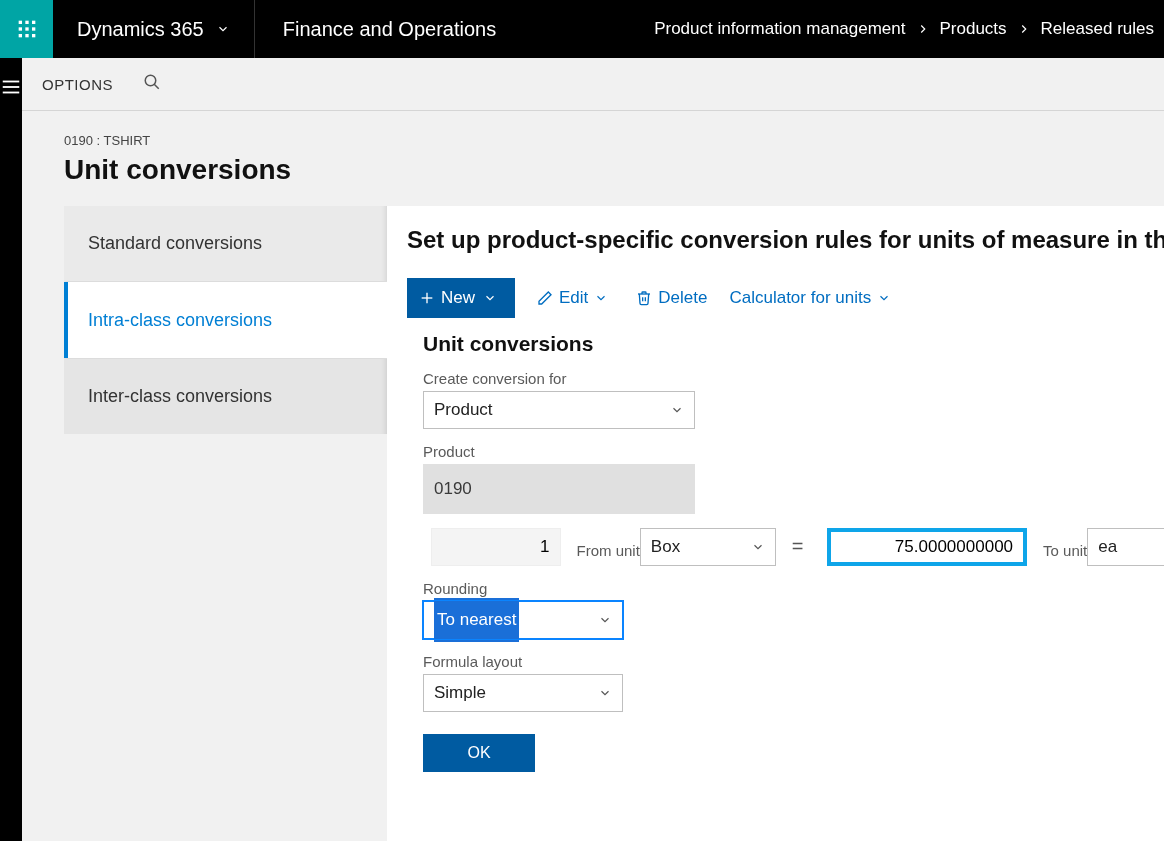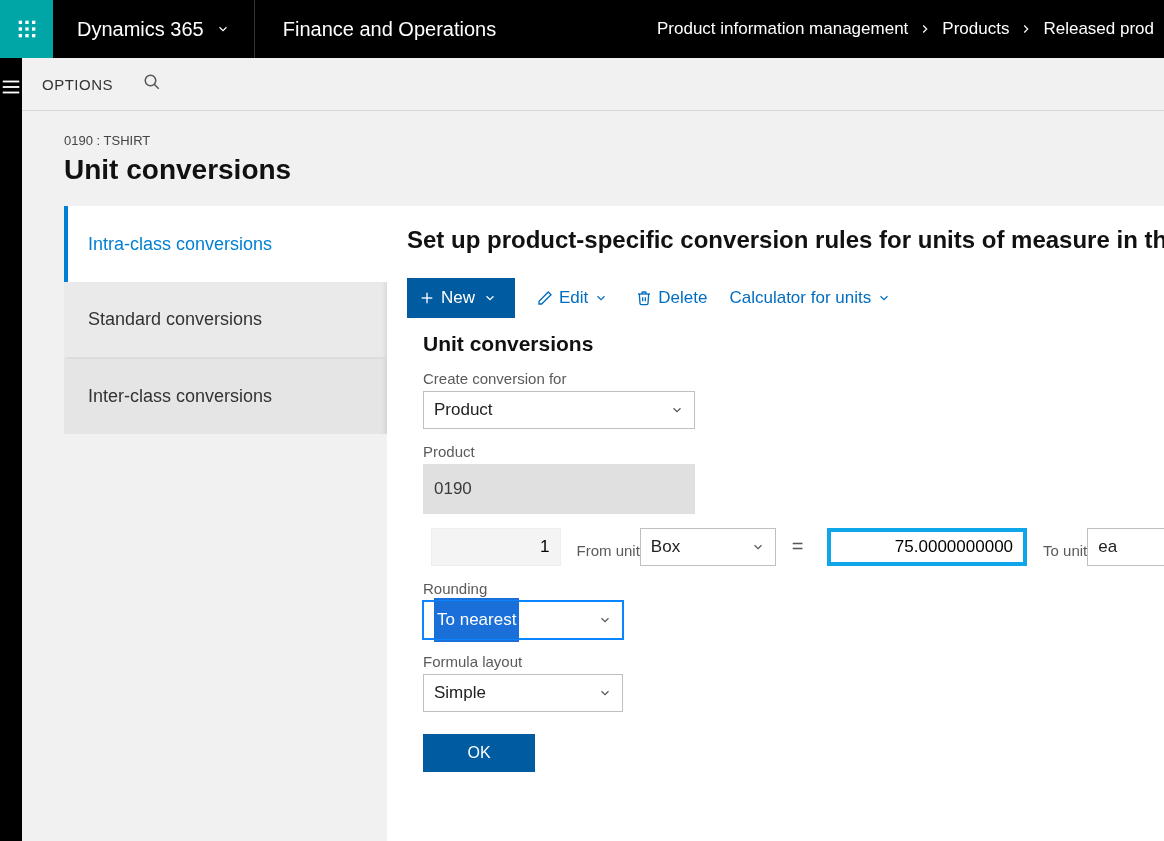--- a/index.html
+++ b/index.html
@@ -100,21 +100,21 @@
   </div>
   <div class="crumbs">
     <span class="bc-item">Product information management</span>
     <svg class="sep chev-down" viewBox="0 0 24 24" fill="none" stroke="#fff" stroke-width="2">
         <polyline points="9 6 15 12 9 18"></polyline>
       </svg>
     <span class="bc-item">Products</span>
     <svg class="sep chev-down" viewBox="0 0 24 24" fill="none" stroke="#fff" stroke-width="2">
         <polyline points="9 6 15 12 9 18"></polyline>
       </svg>
-    <span class="bc-item">Released prod</span>
+    <span class="bc-item">Released rules</span>
   </div>
 </div>
 
 <div class="shell">
 
   <div class="rail">
     <div class="rail-icon">
       <svg width="22" height="22" viewBox="0 0 24 24" fill="none" stroke="#fff" stroke-width="2">
           <line x1="3" y1="6" x2="21" y2="6"></line>
           <line x1="3" y1="12" x2="21" y2="12"></line>
@@ -135,25 +135,25 @@
     </div>
 
     <div class="header-block">
       <div class="context-line">0190 : TSHIRT</div>
       <div class="page-title">Unit conversions</div>
     </div>
 
     <div class="body-row">
 
       <div class="tabs-col">
+        <div class="tab inactive-top">
+          <span>Standard conversions</span>
+        </div>
         <div class="tab active">
           <span>Intra-class conversions</span>
-        </div>
-        <div class="tab inactive-top">
-          <span>Standard conversions</span>
         </div>
         <div class="tab inactive-bot">
           <span>Inter-class conversions</span>
         </div>
       </div>
 
       <div class="panel">
         <div class="panel-heading">Set up product-specific conversion rules for units of measure in the sam</div>
 
         <div class="action-row">

